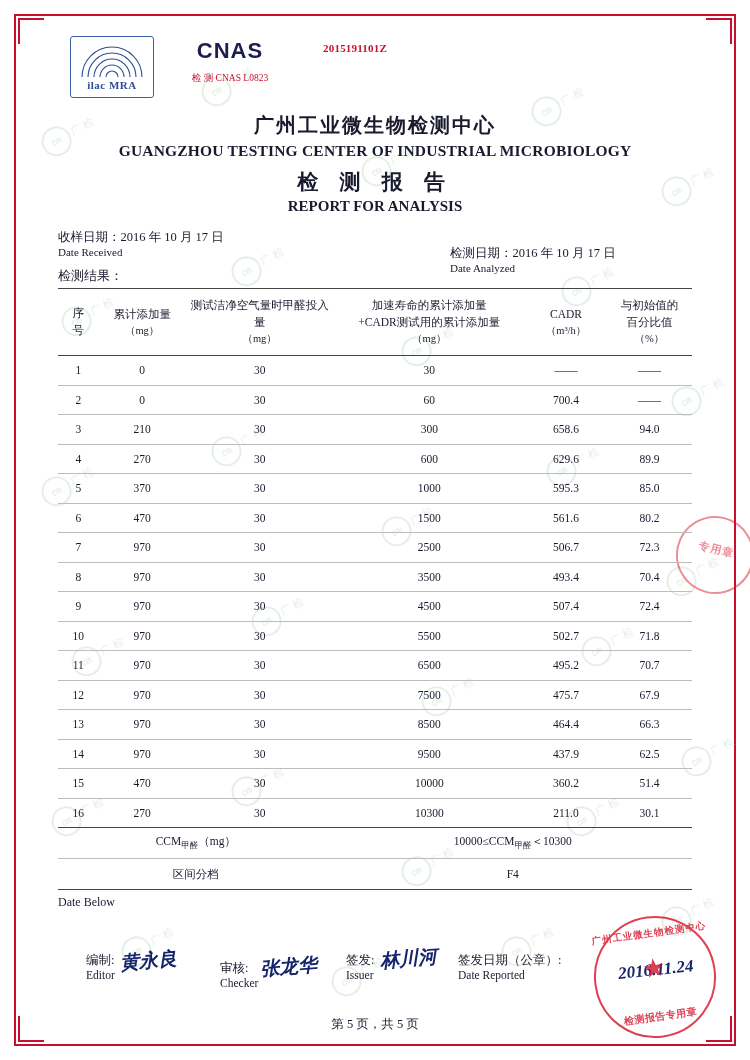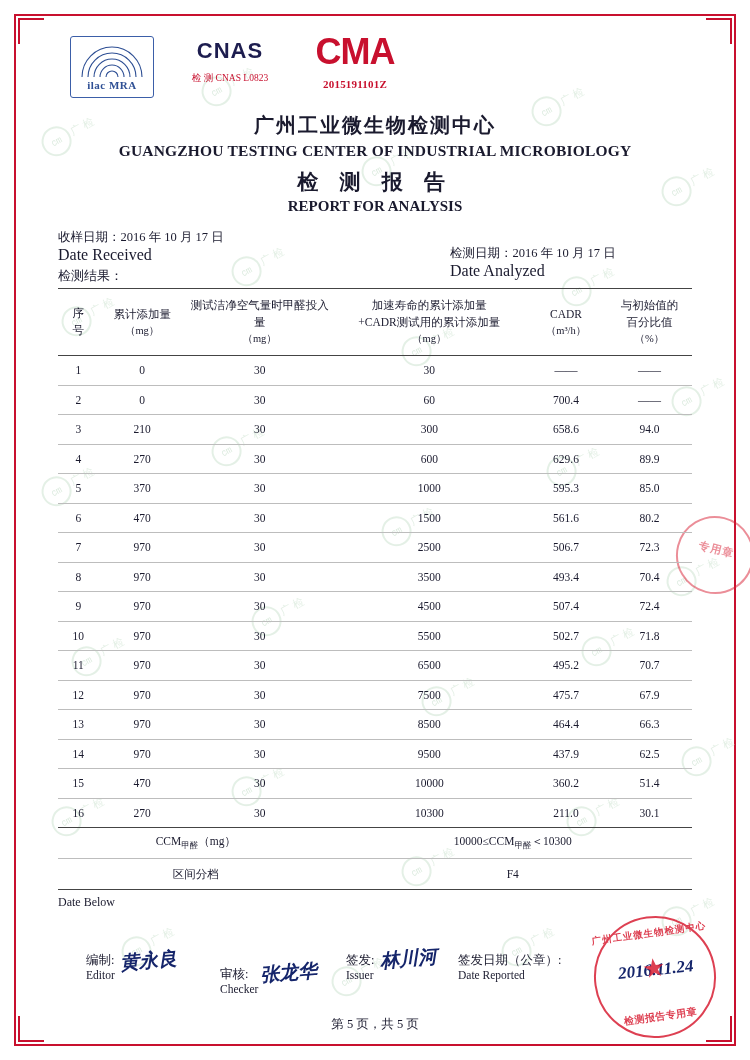--- a/index.html
+++ b/index.html
@@ -192,21 +192,21 @@
 
   
   .dates {
     position: relative;
     margin-top: 14px;
     height: 34px;
     font-size: 12.5px;
   }
   .dates .left  { position: absolute; left: 0; top: 0; }
   .dates .right { position: absolute; left: 392px; top: 16px; }
-  .dates .en { font-size: 16px; }
+  .dates .en { font-size: 11px; }
 
   .results-label {
     font-size: 13px;
     margin-top: 4px;
     margin-bottom: 3px;
   }
 
   
   table.main {
     width: 100%;
@@ -283,21 +283,21 @@
     position: absolute;
     font-family: "Liberation Serif", serif;
     color: #15256b;
     font-size: 19px;
     font-style: italic;
     font-weight: bold;
     transform: rotate(-5deg);
     white-space: nowrap;
   }
   .sb-editor { left: 28px;  top: 0; }
-  .sb-checker{ left: 162px; top: 14px; }
+  .sb-checker{ left: 162px; top: 8px; }
   .sb-issuer { left: 288px; top: 0; }
   .sb-date   { left: 400px; top: 0; }
 
   
   .stamp {
     position: absolute;
     border: 2.5px solid #d81f34;
     border-radius: 50%;
     color: #d81f34;
     opacity: .85;
@@ -427,21 +427,20 @@
       </svg>
       <div class="txt">ilac MRA</div>
     </div>
 
     <div class="logo-cnas">
       <div class="big">CNAS</div>
       <div class="small">检 测 CNAS L0823</div>
     </div>
 
     <div class="logo-cma">
-      <div class="big">CMA</div>
       <div class="code">2015191101Z</div>
     </div>
 
   </div>
 
   <div class="title-cn">广州工业微生物检测中心</div>
   <div class="title-en">GUANGZHOU TESTING CENTER OF INDUSTRIAL MICROBIOLOGY</div>
   <div class="title-report-cn">检 测 报 告</div>
   <div class="title-report-en">REPORT FOR ANALYSIS</div>
 

